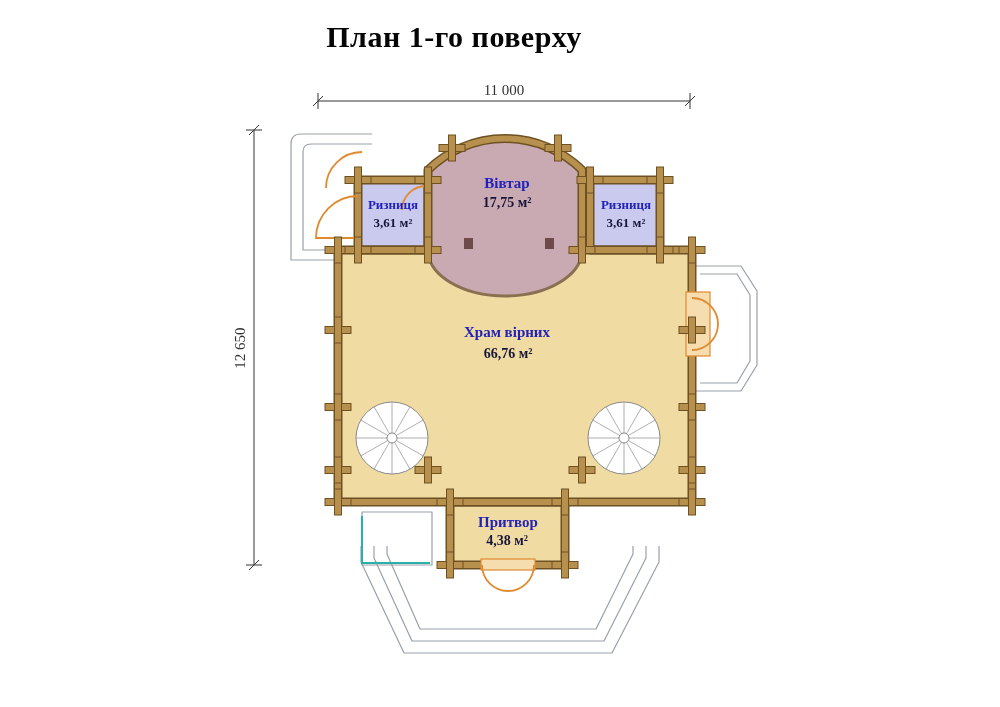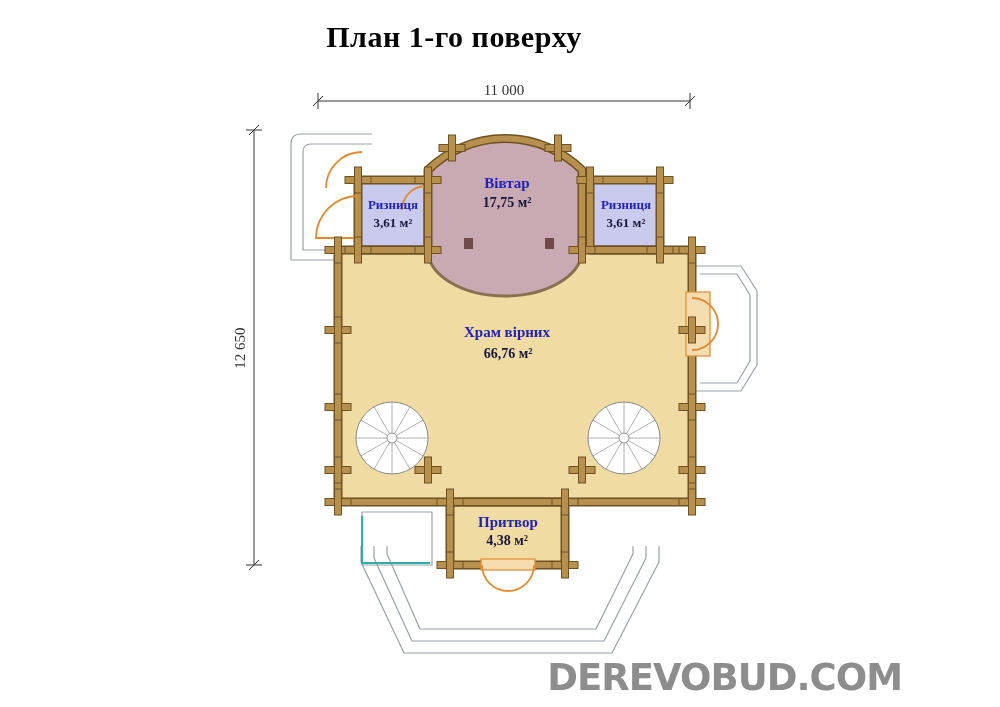--- a/index.html
+++ b/index.html
@@ -178,14 +178,13 @@
       <text class="rarea small" x="626" y="227">3,61 м²</text>
 
       <text class="rname" x="507" y="337">Храм вірних</text>
       <text class="rarea" x="508" y="358">66,76 м²</text>
 
       <text class="rname" x="508" y="527">Притвор</text>
       <text class="rarea" x="507" y="545">4,38 м²</text>
     </g>
   </svg>
 
-  <div class="watermark">DEREVOBUD.COM</div>
 </div>
 
 </body></html>

